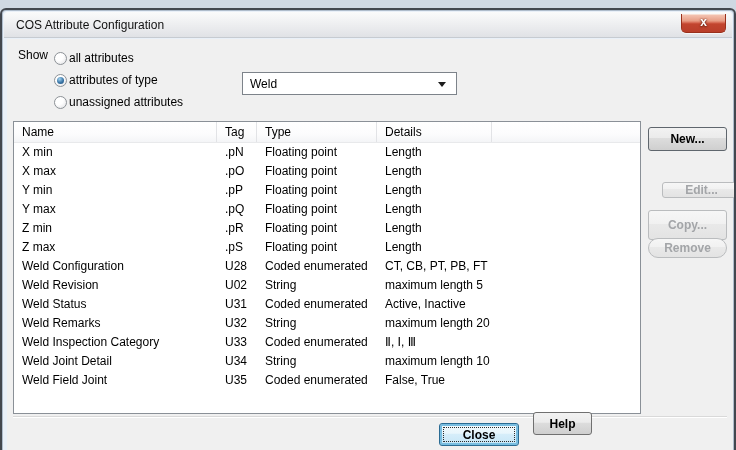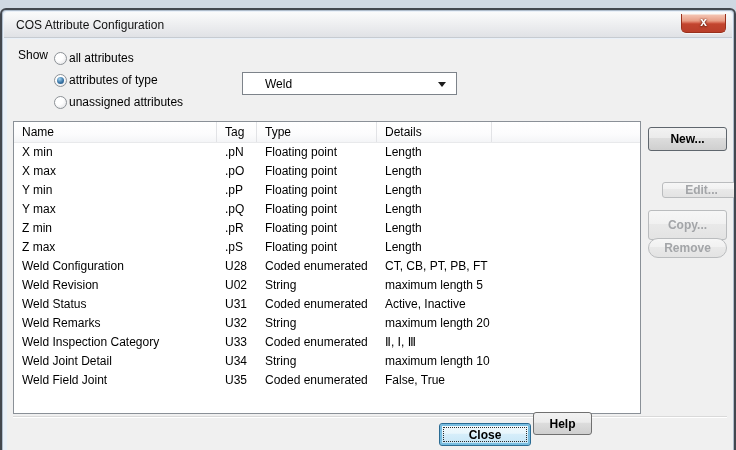--- a/index.html
+++ b/index.html
@@ -52,21 +52,21 @@
     position:relative; flex:0 0 auto;
   }
   .radio-circle.selected::after {
     content:""; position:absolute; left:2px; top:2px; width:7px; height:7px; border-radius:50%;
     background:radial-gradient(circle at 38% 30%, #a4d4f0, #3a75a6 55%, #1f4f79);
   }
 
   .combo {
     left:240px; top:62px; width:215px; height:23px;
     background:#fff; border:1px solid #7d838a;
-    display:flex; align-items:center; padding-left:22px; cursor:default;
+    display:flex; align-items:center; padding-left:7px; cursor:default;
   }
   .combo-arrow {
     position:absolute; right:10px; top:9px;
     width:0; height:0; border-left:4px solid transparent; border-right:4px solid transparent;
     border-top:5px solid #1c1c1c;
   }
 
   .table {
     left:11px; top:111px; width:628px; height:293px;
     background:#fff; border:1px solid #8a9097; overflow:hidden;
@@ -103,21 +103,21 @@
   .btn-edit   { left:660px; top:172px; width:79px; height:16px; }
   .btn-copy   { left:646px; top:200px; width:79px; height:30px; }
   .btn-remove { left:646px; top:228px; width:79px; height:20px;border-radius:10px; }
 
   .footer-sep {
     left:11px; top:406px; width:714px; height:2px;
     border-top:1px solid #d9d9d9; border-bottom:1px solid #ffffff;
   }
 
   .btn-close {
-    left:437px; top:413px; width:92px; height:23px;
+    left:437px; top:413px; width:80px; height:23px;
     border:1px solid #2a6b93; border-radius:3px;
     background:linear-gradient(#f4fbfe, #e8f6fc 45%, #d7eefa 46%, #c6e6f7);
     box-shadow: inset 0 0 0 2px #79bde0;
   }
   .btn-close::after {
     content:""; position:absolute; inset:3px; border:1px dotted #2b2b2b; border-radius:1px;
   }
   .btn-help { left:531px; top:402px; width:59px; height:23px; }
 </style>
 </head>

